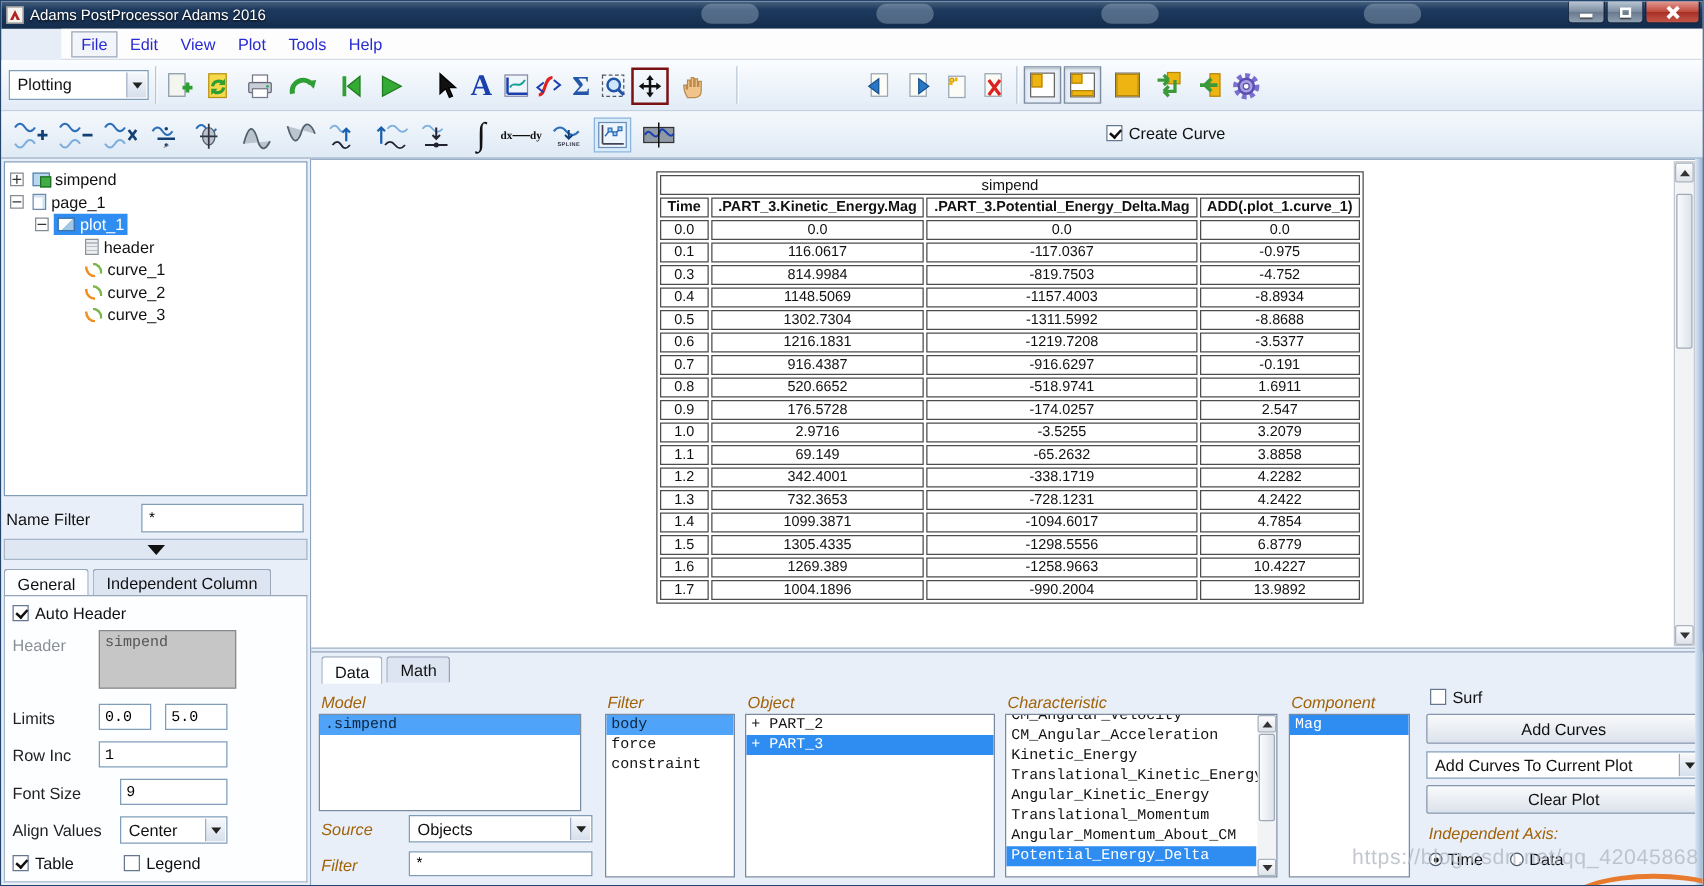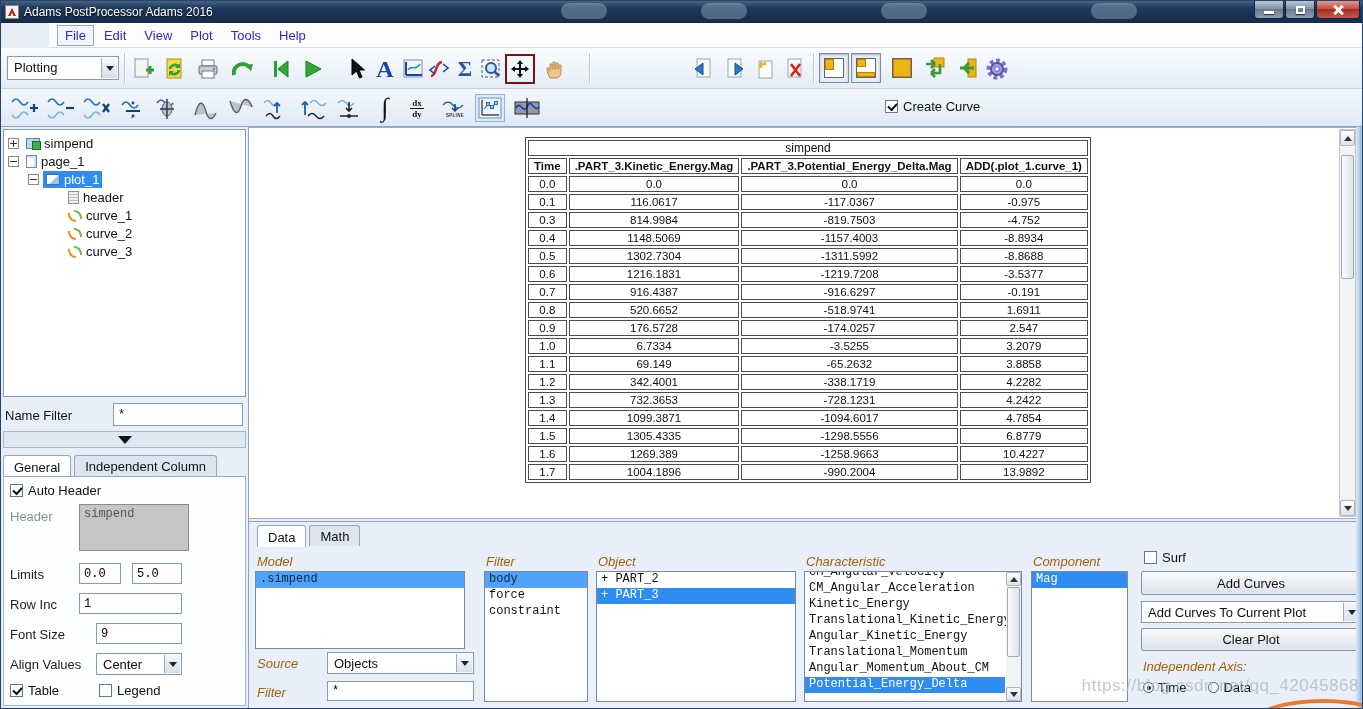--- a/index.html
+++ b/index.html
@@ -45,21 +45,21 @@
   .glyph-blue{color:#1d4f9c;font-weight:bold;font-size:20px;font-family:"Liberation Serif",serif;}
   .vsep{position:absolute;top:5px;width:1px;height:30px;background:#b7c6d8;box-shadow:1px 0 0 #fff;}
   .sel-maroon{border:2px solid #7b1113;}
   .sel-soft{border:1px solid #8fb6da;background:#d9ecfb;}
   .combo{position:absolute;background:#fff;border:1px solid #7f9db9;font-size:13px;
     padding:3px 20px 0 6px;white-space:nowrap;overflow:hidden;}
   .combo .cbtn{position:absolute;right:1px;top:1px;bottom:1px;width:16px;
     background:linear-gradient(#f6f8fb,#d6dfec);border-left:1px solid #9cabc0;
     display:flex;align-items:center;justify-content:center;}
   .cbtn::after{content:"";border:4px solid transparent;border-top:5px solid #222;margin-top:5px;}
-  .frac{display:flex;flex-direction:column;align-items:center;font:bold 9px "Liberation Serif",serif;color:#111;line-height:8px;justify-content:space-between;}
+  .frac{display:flex;flex-direction:row;align-items:center;font:bold 9px "Liberation Serif",serif;color:#111;line-height:8px;justify-content:space-between;}
   .frac .bar{width:14px;height:1px;background:#111;margin:1px 0;}
   .spline-txt{font:bold 4.5px "Liberation Sans",sans-serif;color:#334;letter-spacing:.3px;}
 
   
   .lay{position:relative;width:20px;height:20px;background:#fff;border:1px solid #666;}
   .laywrap{position:absolute;top:5px;width:30px;height:30px;display:flex;align-items:center;justify-content:center;}
   .laywrap.pressed{border:1px solid #7d8da1;background:#e7eef7;box-shadow:inset 0 1px 2px rgba(0,0,0,.25);}
   .yl{position:absolute;background:#eeb411;border:1px solid #b5860a;}
 
   
@@ -643,21 +643,21 @@
 
           <tr>
             <td>0.9</td>
             <td>176.5728</td>
             <td>-174.0257</td>
             <td>2.547</td>
           </tr>
 
           <tr>
             <td>1.0</td>
-            <td>6.7334</td>
+            <td>2.9716</td>
             <td>-3.5255</td>
             <td>3.2079</td>
           </tr>
 
           <tr>
             <td>1.1</td>
             <td>69.149</td>
             <td>-65.2632</td>
             <td>3.8858</td>
           </tr>

